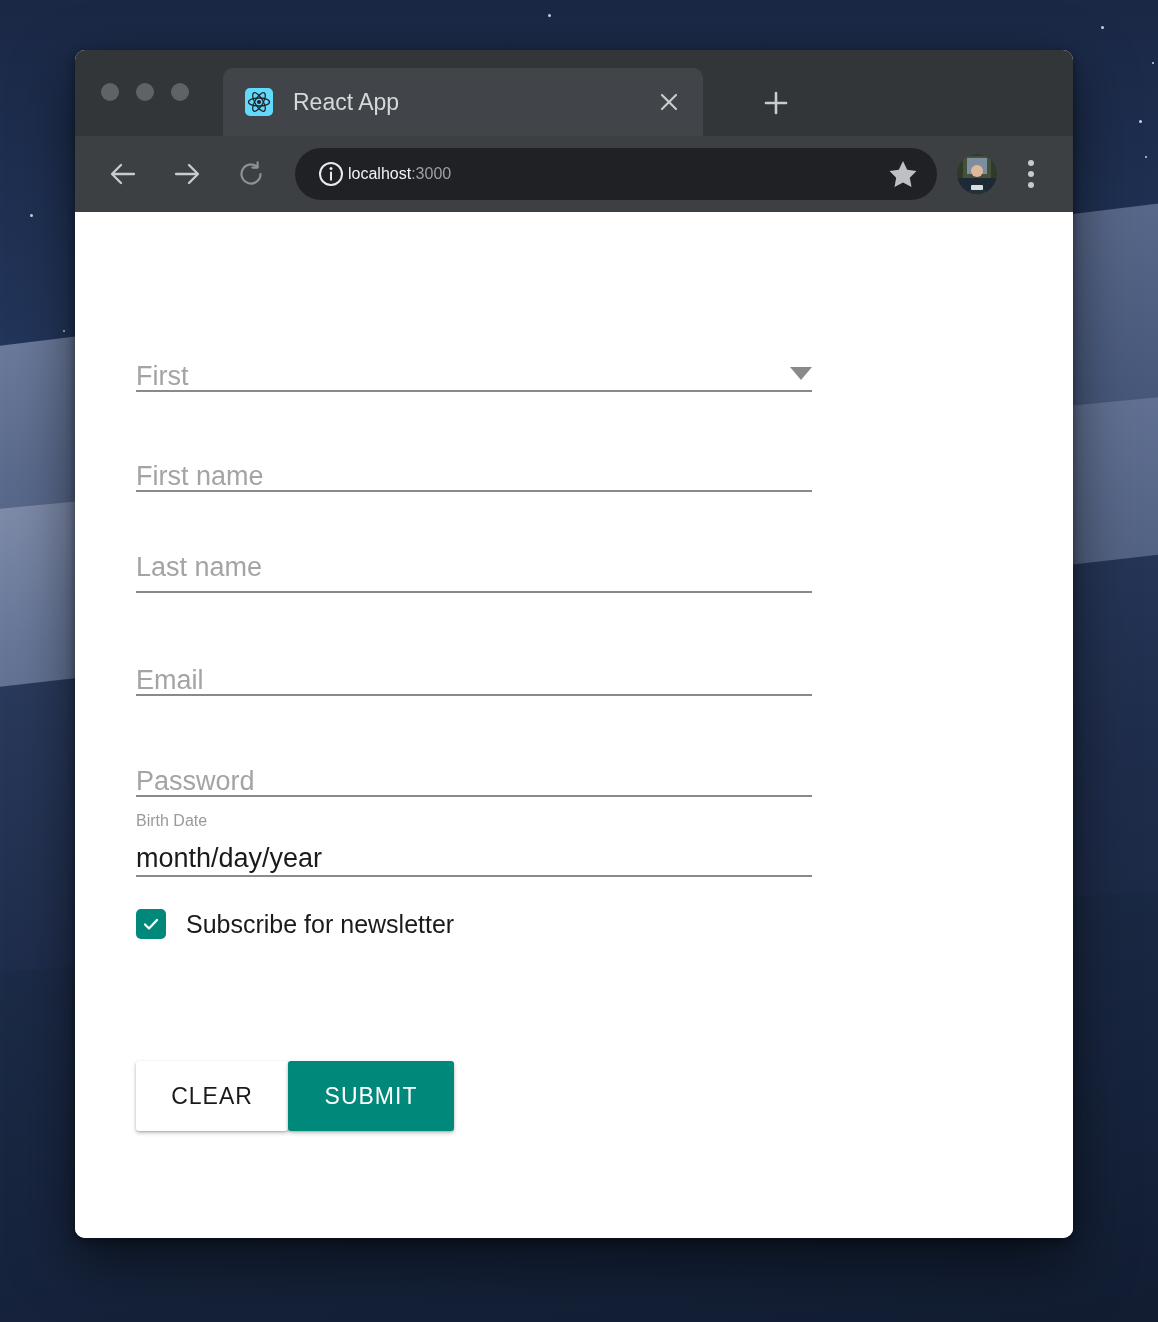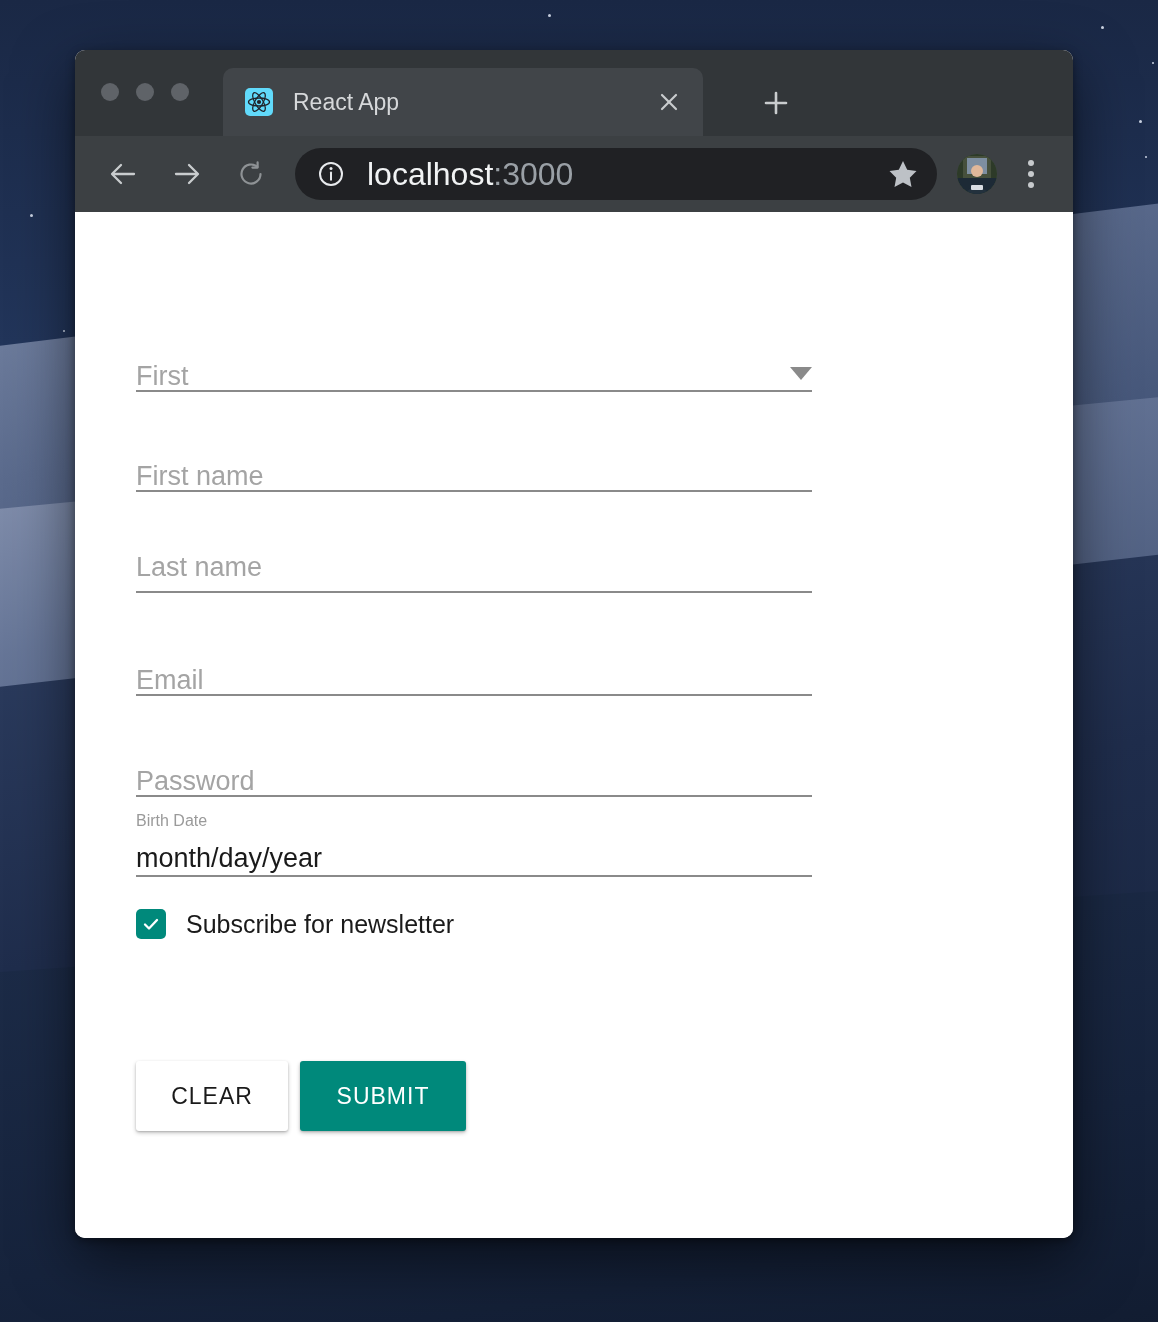--- a/index.html
+++ b/index.html
@@ -192,22 +192,22 @@
   }
   #site-info-icon {
     width: 28px;
     height: 28px;
     flex: 0 0 auto;
     display: flex;
     align-items: center;
     justify-content: center;
   }
   #omnibox-url {
-    margin-left: 22px;
-    font-size: 32px;
+    margin-left: 3px;
+    font-size: 16px;
     color: #9aa0a6;
     flex: 1 1 auto;
     white-space: nowrap;
     overflow: hidden;
   }
   #omnibox-url .host { color: #f1f3f4; }
   #bookmark-star {
     width: 36px;
     height: 36px;
     flex: 0 0 auto;
@@ -347,21 +347,21 @@
     margin-left: 20px;
     font-size: 25px;
     color: #1a1a1a;
   }
 
   
   #button-row {
     margin-top: 122px;
     display: flex;
     align-items: flex-end;
-    gap: 12px;
+    gap: 0;
   }
   .btn {
     border: none;
     height: 70px;
     font-size: 23px;
     letter-spacing: 1px;
     font-family: "Liberation Sans", sans-serif;
     border-radius: 3px;
     cursor: pointer;
     padding: 0 26px;

